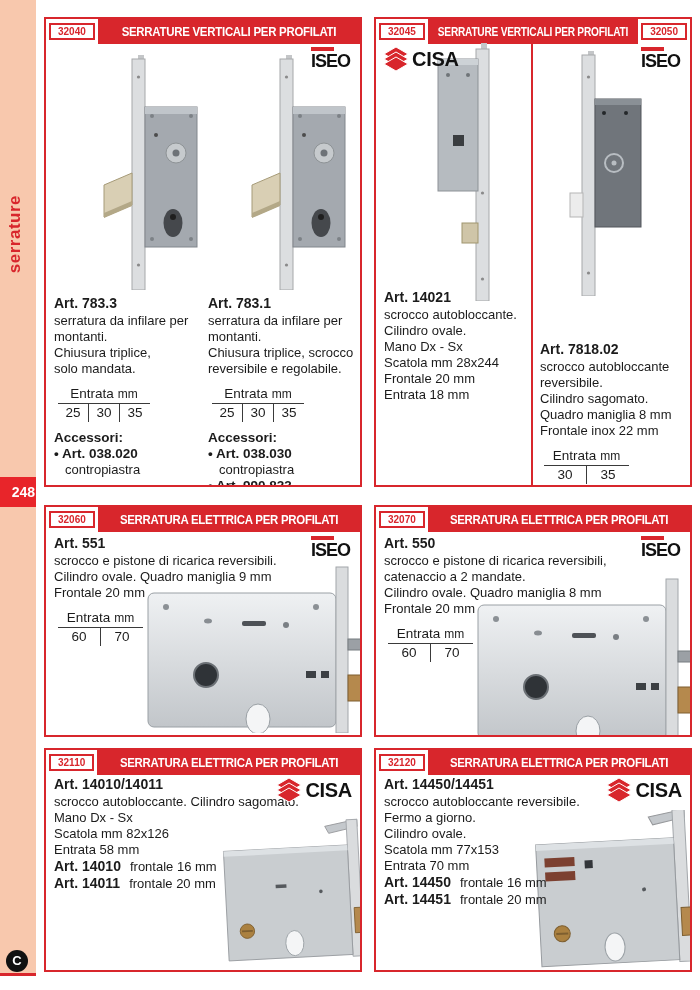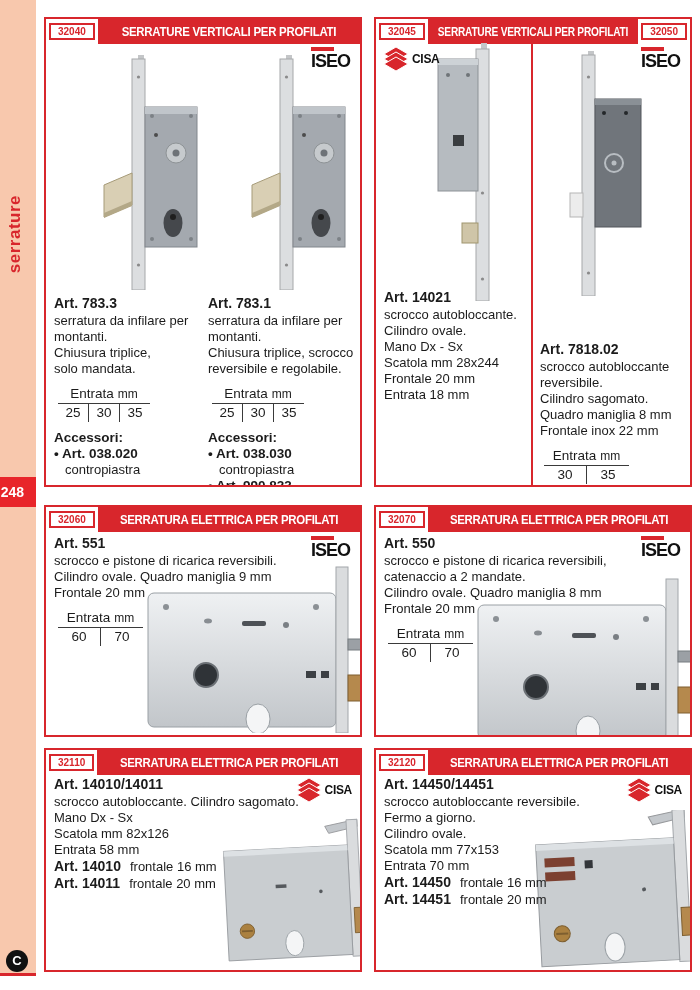--- a/index.html
+++ b/index.html
@@ -8,41 +8,41 @@
     --ink:#1b1b1b;
   }
   html,body{margin:0;padding:0;background:#fff;}
   .stage{position:relative;width:700px;height:990px;background:#fff;overflow:hidden;
          font-family:"Liberation Sans","DejaVu Sans",sans-serif;color:var(--ink);}
   
   .sidebar{position:absolute;left:0;top:0;width:36px;height:973px;background:var(--pink);border-bottom:3px solid var(--red);}
   .sidebar-label{position:absolute;left:5px;top:195px;writing-mode:vertical-rl;transform:rotate(180deg);
                  color:var(--red);font-weight:bold;font-size:17px;letter-spacing:.5px;}
   .page-num{position:absolute;left:0;top:477px;width:36px;height:30px;background:#e8252a;color:#fff;
-            font-weight:bold;font-size:14px;line-height:30px;text-align:right;padding-right:12px;box-sizing:border-box;}
+            font-weight:bold;font-size:14px;line-height:30px;text-align:right;padding-right:1px;box-sizing:border-box;}
   .c-logo{position:absolute;left:6px;top:950px;width:22px;height:22px;border-radius:50%;background:#111;
           color:#fff;font-weight:bold;font-size:13px;line-height:22px;text-align:center;}
   
   .panel{position:absolute;background:#fff;border:2px solid var(--red);box-sizing:border-box;overflow:hidden;}
   .p0{left:44px;top:17px;width:318px;height:470px;}
   .p1{left:374px;top:17px;width:318px;height:470px;}
   .p2{left:44px;top:505px;width:318px;height:232px;}
   .p3{left:374px;top:505px;width:318px;height:232px;}
   .p4{left:44px;top:748px;width:318px;height:224px;}
   .p5{left:374px;top:748px;width:318px;height:224px;}
   .hdr{display:flex;height:25px;align-items:stretch;background:#fff;}
   .code{margin:4px 3px;border:2px solid var(--red);color:var(--red);background:#fff;font-weight:bold;
         font-size:10px;padding:0 7px;display:flex;align-items:center;white-space:nowrap;}
   .hdr-bar{flex:1;background:var(--red);display:flex;align-items:center;justify-content:center;overflow:hidden;}
   .hdr-title{color:#fff;font-weight:bold;font-size:13px;letter-spacing:-.3px;white-space:nowrap;transform:scaleX(.88);}
   .divider{position:absolute;left:155px;top:25px;bottom:0;width:2px;background:var(--red);}
   
   .iseo{position:absolute;font-weight:bold;font-size:18px;letter-spacing:-1px;color:#111;line-height:1;z-index:2;}
   .iseo .bar{position:absolute;top:-5px;left:0;width:23px;height:4px;background:var(--red);}
-  .cisa{position:absolute;display:flex;align-items:center;gap:4px;font-weight:bold;font-size:12px;
+  .cisa{position:absolute;display:flex;align-items:center;gap:4px;font-weight:bold;font-size:20px;
         letter-spacing:-.3px;color:#111;z-index:2;}
   
   .tcol{position:absolute;font-size:13px;line-height:16px;z-index:1;}
   .art{font-weight:bold;font-size:14px;margin-bottom:2px;}
   .desc{white-space:pre-line;}
   .entrata{display:inline-block;margin:9px 0 0 4px;font-size:13.5px;text-align:center;}
   .e-head{border-bottom:1.5px solid #3a3a3a;padding:0 6px 1px;}
   .e-unit{font-size:12px;}
   .e-vals{display:flex;justify-content:flex-end;}
   .e-cell{min-width:30px;text-align:center;padding:1px 0;border-left:1.5px solid #3a3a3a;}

